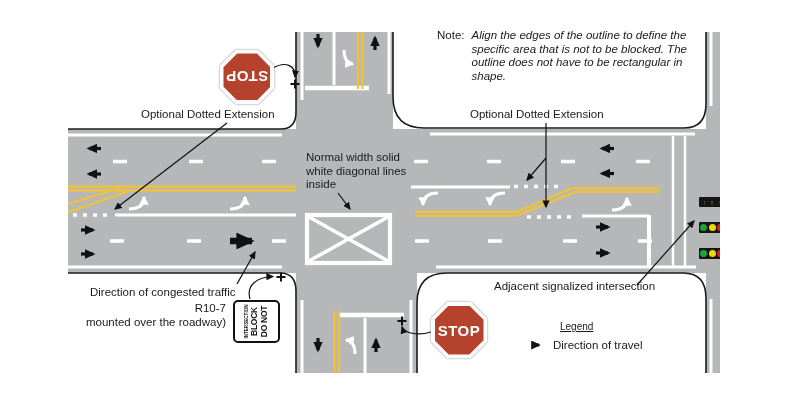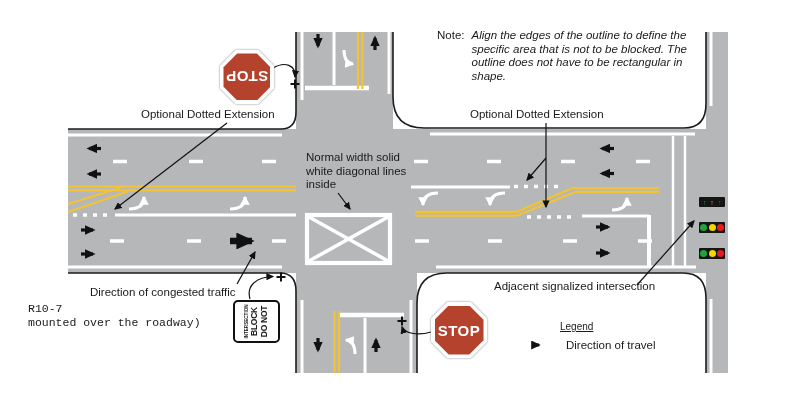--- a/index.html
+++ b/index.html
@@ -1,16 +1,16 @@
 <!DOCTYPE html>
 <html><head>
 <meta charset="utf-8">
 <style>
   html,body{margin:0;padding:0;background:#fff;}
-  #fig{position:relative;width:800px;height:409px;background:#fff;overflow:hidden;
+  #fig{position:relative;width:720px;height:409px;background:#fff;overflow:hidden;
        font-family:"Liberation Sans",sans-serif;color:#1a1a1a;}
   .abs{position:absolute;}
   .lbl{position:absolute;font-size:11.5px;line-height:13.5px;color:#1a1a1a;white-space:nowrap;}
   .wrap{white-space:normal;}
   .road{position:absolute;background:#b5b7b9;}
   
   .note{display:flex;gap:7px;width:280px;}
   .note .body{width:237px;white-space:normal;font-style:italic;}
   
   .stop{position:absolute;filter:drop-shadow(0 0 1px #888);}
@@ -27,21 +27,21 @@
   .dnb-inner .big{font-size:8.5px;font-weight:bold;line-height:9.5px;letter-spacing:-0.3px;}
   .dnb-inner .small{font-size:4.6px;font-weight:bold;line-height:6px;}
   
   .sig{position:absolute;left:699px;width:26px;background:#151515;border-radius:1px;
        display:flex;align-items:center;justify-content:space-evenly;}
   .sig .dot{width:7px;height:7px;border-radius:50%;}
   .sig.arrows span{font-size:7px;font-weight:bold;line-height:9px;}
   
   .legend{position:absolute;left:531px;top:321px;}
   .legend .title{font-size:10px;text-decoration:underline;margin-left:29px;}
-  .legend .item{margin-top:7px;display:flex;align-items:center;gap:18px;font-size:11.5px;}
+  .legend .item{margin-top:7px;display:flex;align-items:center;gap:5px;font-size:11.5px;}
 </style>
 </head>
 <body>
 
 <div id="fig">
 
   <div class="road" style="left:68px;top:129px;width:660px;height:144px;"></div>
   <div class="road" style="left:296px;top:32px;width:97px;height:100px;"></div>
   <div class="road" style="left:296px;top:270px;width:121px;height:103px;"></div>
   <div class="road" style="left:706px;top:32px;width:22px;height:341px;"></div>
@@ -215,21 +215,21 @@
     <span style="font-weight:normal;">Note:</span>
     <span class="body">Align the edges of the outline to define the specific area that is not to be blocked. The outline does not have to be rectangular in shape.</span>
   </div>
 
   <div class="lbl" style="left:141px;top:108px;">Optional Dotted Extension</div>
   <div class="lbl" style="left:470px;top:108px;">Optional Dotted Extension</div>
   <div class="lbl wrap" style="left:306px;top:151px;width:112px;">Normal width solid white diagonal lines inside</div>
   <div class="lbl" style="left:74px;top:286px;margin-left:16px;">Direction of congested traffic</div>
   <div class="lbl" style="left:467px;top:280px;margin-left:27px;">Adjacent signalized intersection</div>
 
-  <div class="lbl" style="left:28px;top:302px;width:198px;text-align:left;white-space:normal;font-family:Liberation Mono, monospace;">
+  <div class="lbl" style="left:28px;top:302px;width:198px;text-align:right;white-space:normal;">
     <div>R10-7</div>
     <div>mounted over the roadway)</div>
   </div>
 
   <div class="stop" style="left:220px;top:50px;width:54px;height:54px;transform:rotate(180deg);">
     <div class="outer oct">
         <div class="inner oct">
       <span>STOP</span>
     </div>
       </div>

